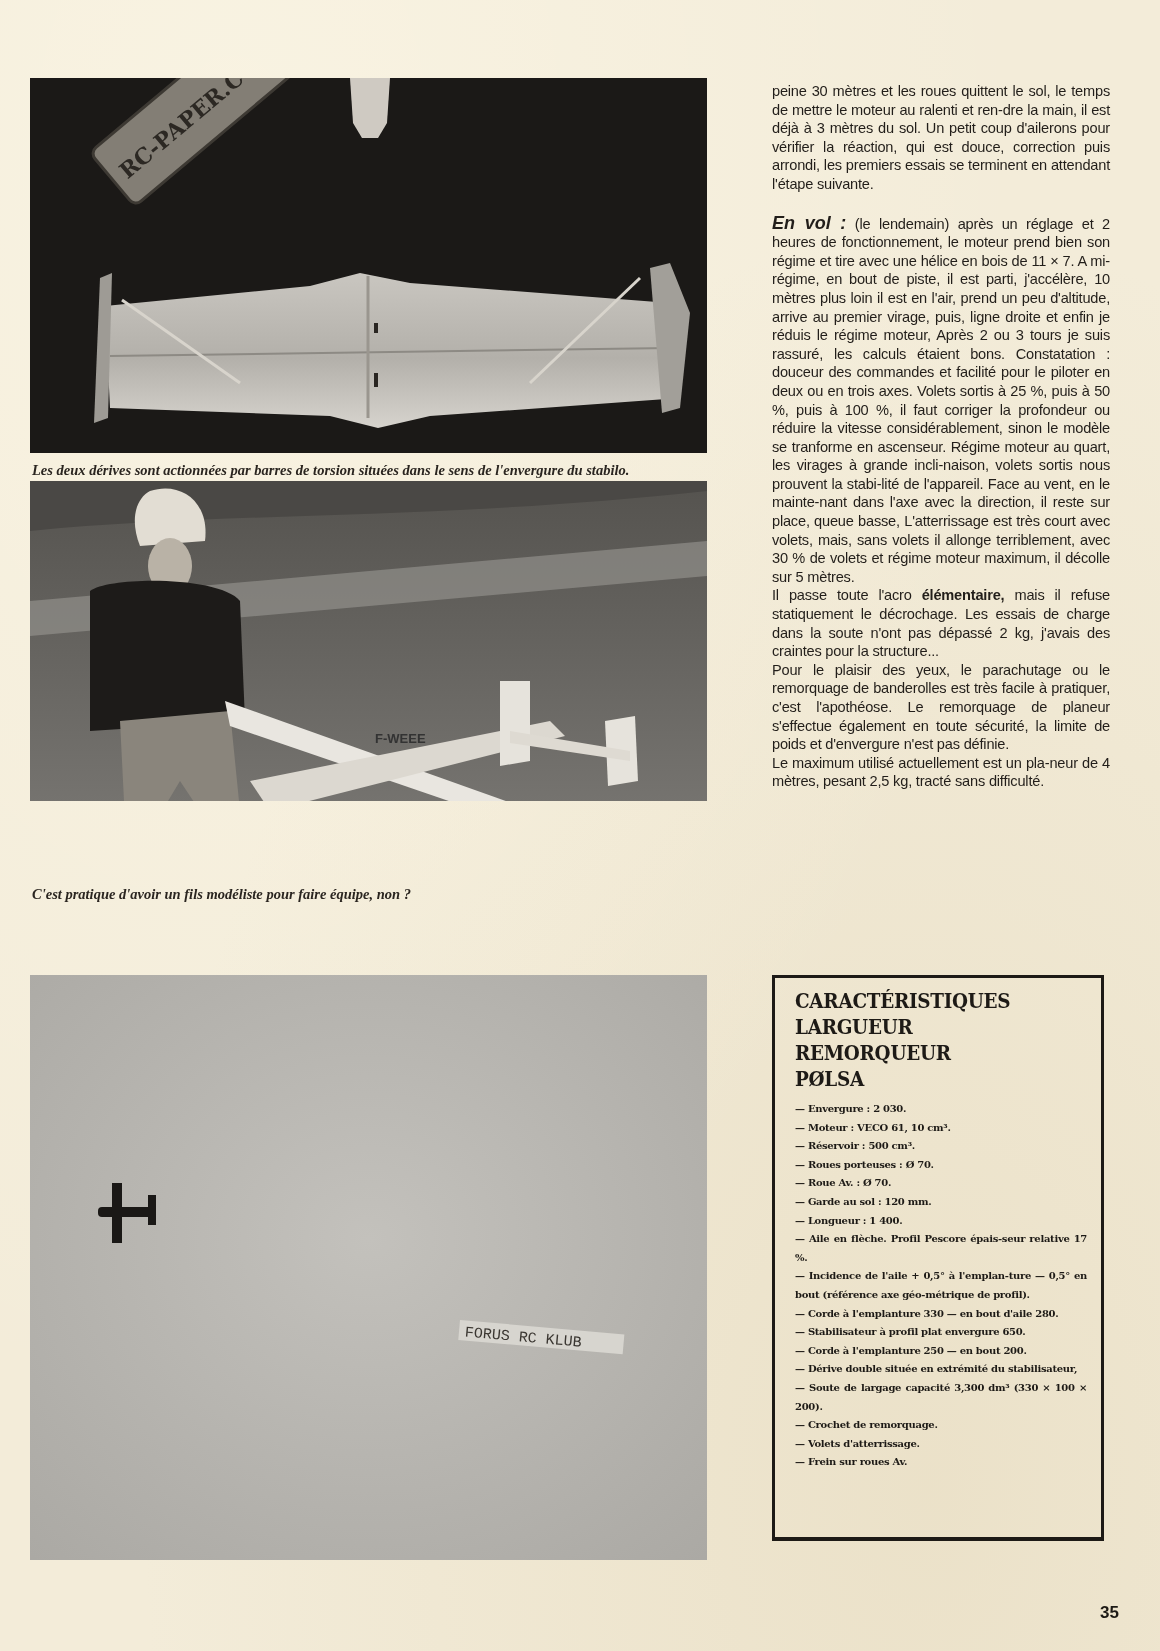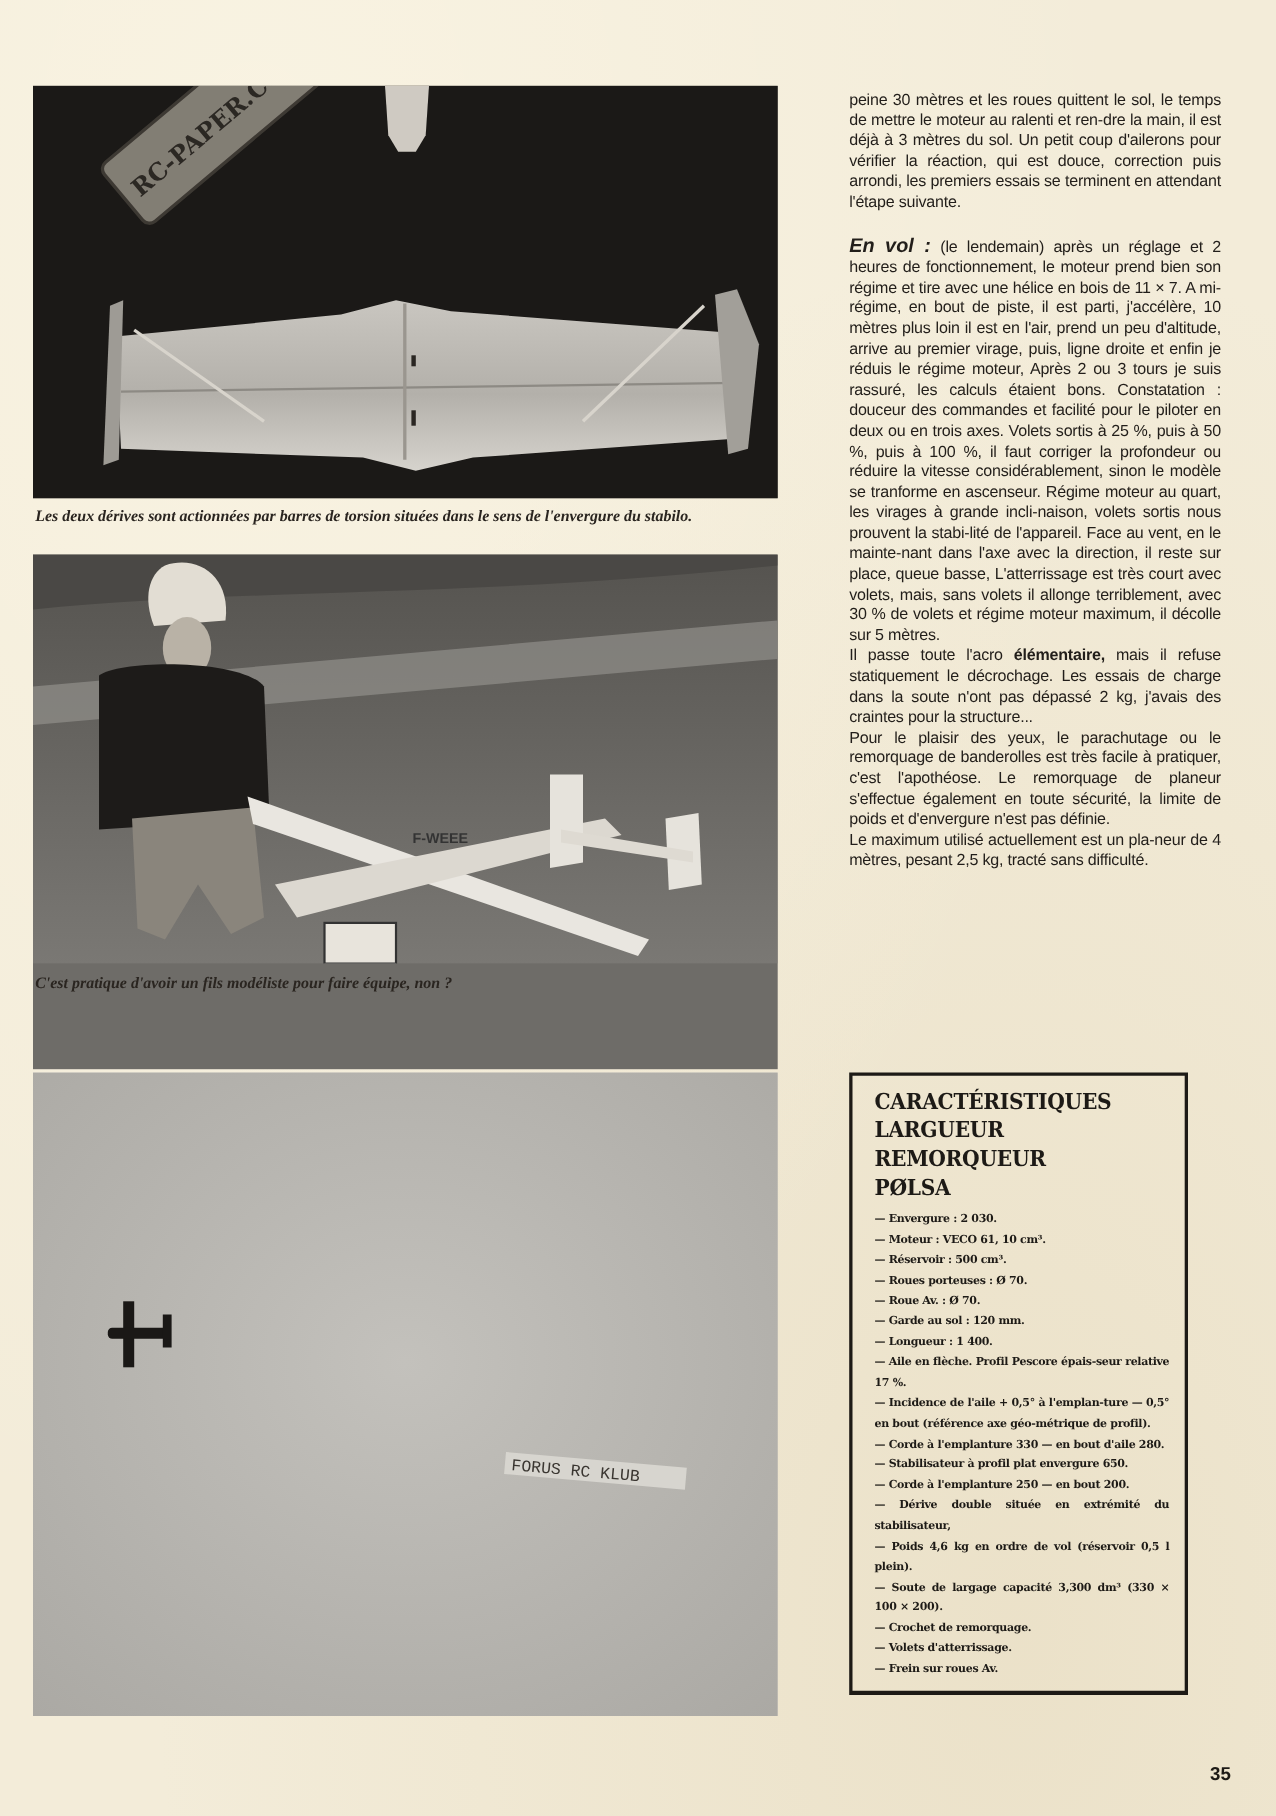--- a/index.html
+++ b/index.html
@@ -12,21 +12,21 @@
     .page-noise {
       position: absolute; inset: 0;
       background:
         radial-gradient(ellipse at 20% 10%, rgba(255,250,235,0.5), transparent 60%),
         radial-gradient(ellipse at 80% 90%, rgba(220,205,170,0.35), transparent 60%);
       pointer-events: none;
     }
     
     .photo { position: absolute; left: 30px; width: 677px; overflow: hidden; }
     .photo-1 { top: 78px; height: 375px; background: #1c1a18; }
-    .photo-2 { top: 504px; height: 468px; background: #6e6c68; }
+    .photo-2 { top: 481px; height: 320px; background: #6e6c68; }
     .photo-3 { top: 975px; height: 585px; background: #b8b6b1; }
 
     .caption {
       position: absolute; left: 32px; width: 690px;
       font-family: "Liberation Serif", "DejaVu Serif", serif;
       font-style: italic; font-weight: bold; font-size: 14.5px; color: #2a2520;
       white-space: nowrap;
     }
     .caption-1 { top: 462px; }
     .caption-2 { top: 886px; }
@@ -41,21 +41,21 @@
     }
     .article p { margin: 0; }
     .article p.gap { margin-top: 20px; }
     .article .lead {
       font-style: italic; font-weight: bold; font-size: 18px; letter-spacing: 0;
     }
     .article b { font-weight: bold; }
 
     
     .specs-box {
-      position: absolute; left: 772px; top: 975px; width: 308px; height: 566px;
+      position: absolute; left: 772px; top: 975px; width: 332px; height: 566px;
       border: 3px solid #1d1a16; border-bottom-width: 4px;
       box-sizing: border-box; padding: 10px 14px 10px 20px;
     }
     .specs-title {
       font-family: "DejaVu Serif", "Liberation Serif", serif;
       font-weight: bold; font-size: 20px; line-height: 26px;
       letter-spacing: -0.3px; color: #1d1a16; margin: 0 0 8px 0;
     }
     .specs-title div { transform: scaleX(0.92); transform-origin: left; }
     .specs-list {
@@ -185,21 +185,20 @@
     <li>— Roues porteuses : Ø 70.</li>
     <li>— Roue Av. : Ø 70.</li>
     <li>— Garde au sol : 120 mm.</li>
     <li>— Longueur : 1 400.</li>
     <li>— Aile en flèche. Profil Pescore épais-seur relative 17 %.</li>
     <li>— Incidence de l'aile + 0,5° à l'emplan-ture — 0,5° en bout (référence axe géo-métrique de profil).</li>
     <li>— Corde à l'emplanture 330 — en bout d'aile 280.</li>
     <li>— Stabilisateur à profil plat envergure 650.</li>
     <li>— Corde à l'emplanture 250 — en bout 200.</li>
     <li>— Dérive double située en extrémité du stabilisateur,</li>
-    <li>— Poids 4,6 kg en ordre de vol (réservoir 0,5 l plein).</li>
     <li>— Soute de largage capacité 3,300 dm³ (330 × 100 × 200).</li>
     <li>— Crochet de remorquage.</li>
     <li>— Volets d'atterrissage.</li>
     <li>— Frein sur roues Av.</li>
   </ul>
 </div>
 
 <div class="page-number">35</div>
 
 </body></html>

